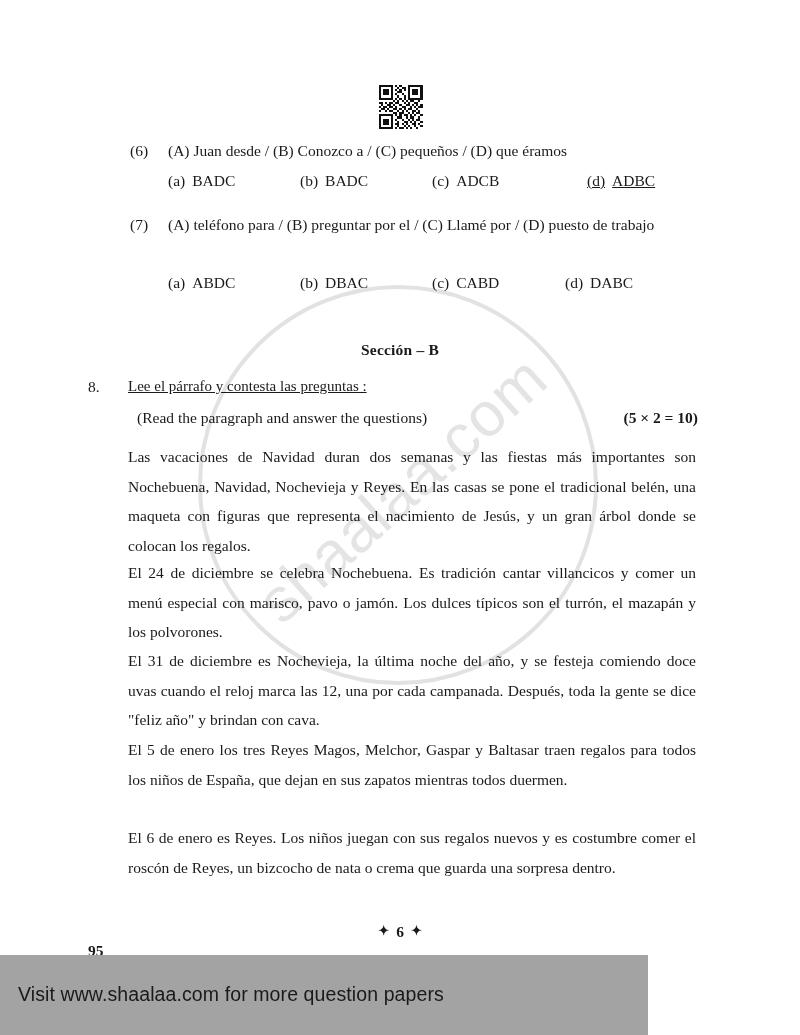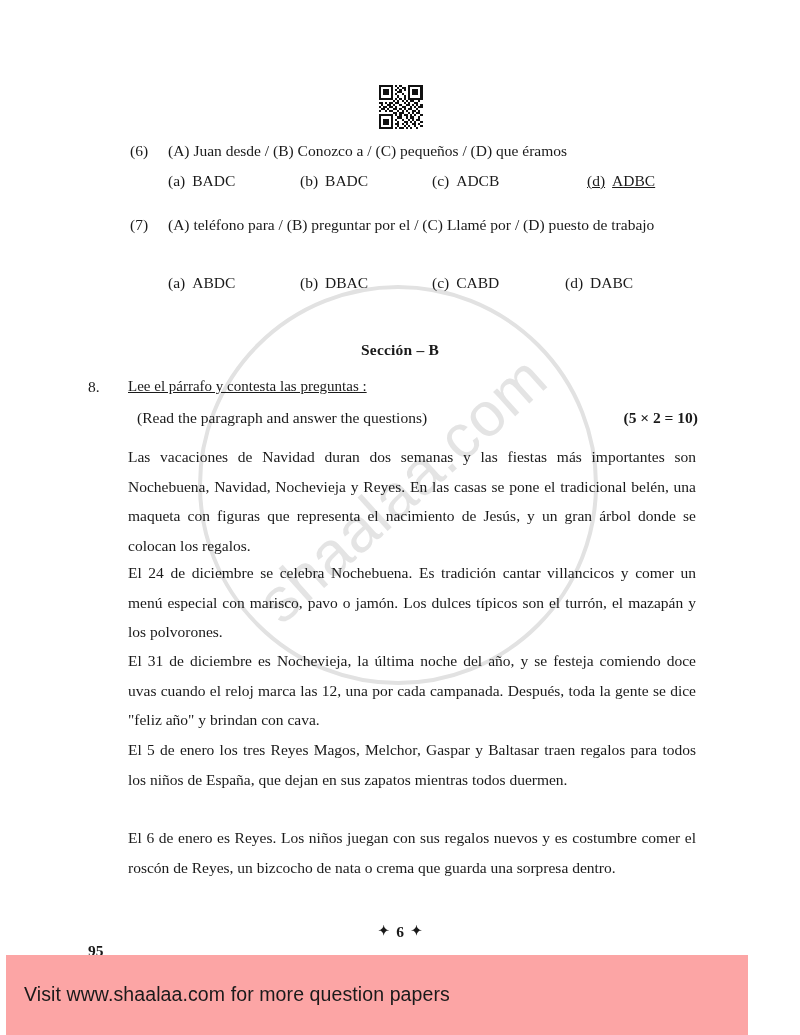--- a/index.html
+++ b/index.html
@@ -176,25 +176,25 @@
     color: #1a1a1a;
     font-size: 13px;
     position: relative;
     top: -2px;
   }
   #footer-center .pg { margin: 0 7px; }
 
   
   #banner {
     position: absolute;
-    left: 6px;
+    left: 0;
     top: 955px;
-    width: 742px;
+    width: 648px;
     height: 80px;
-    background: #fca5a5;
+    background: #a3a3a3;
   }
   #banner-text {
     position: absolute;
     left: 18px;
     top: 28px;
     font-family: "Liberation Sans", "DejaVu Sans", sans-serif;
     font-size: 19.5px;
     color: #1a1a1a;
     letter-spacing: 0.1px;
   }

